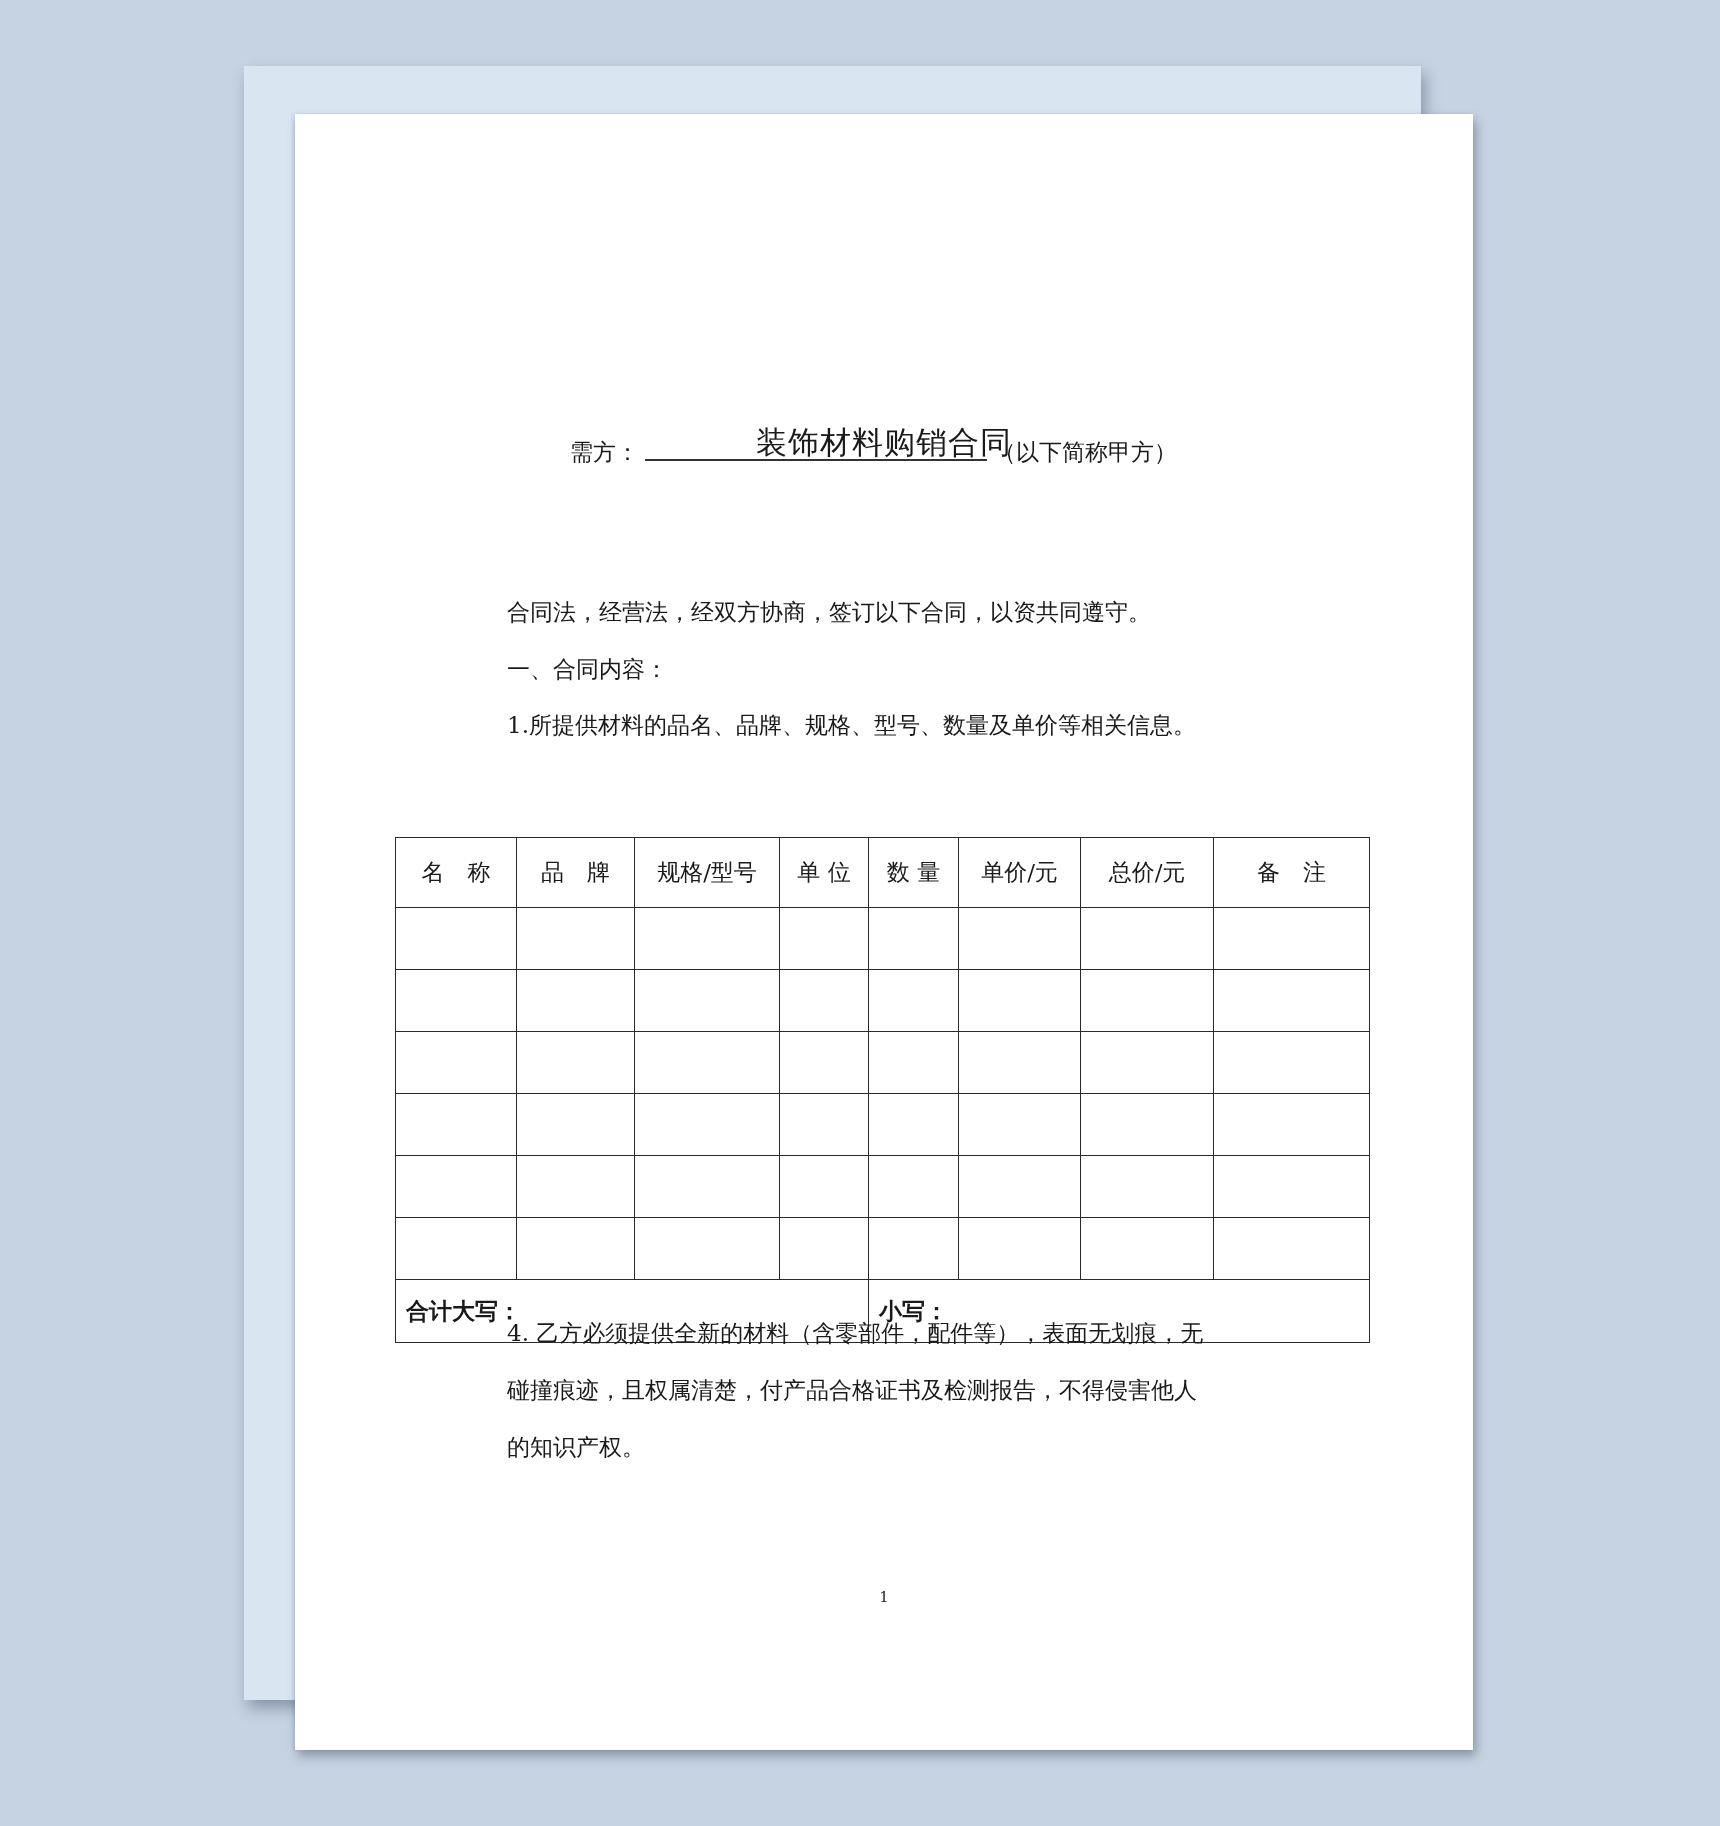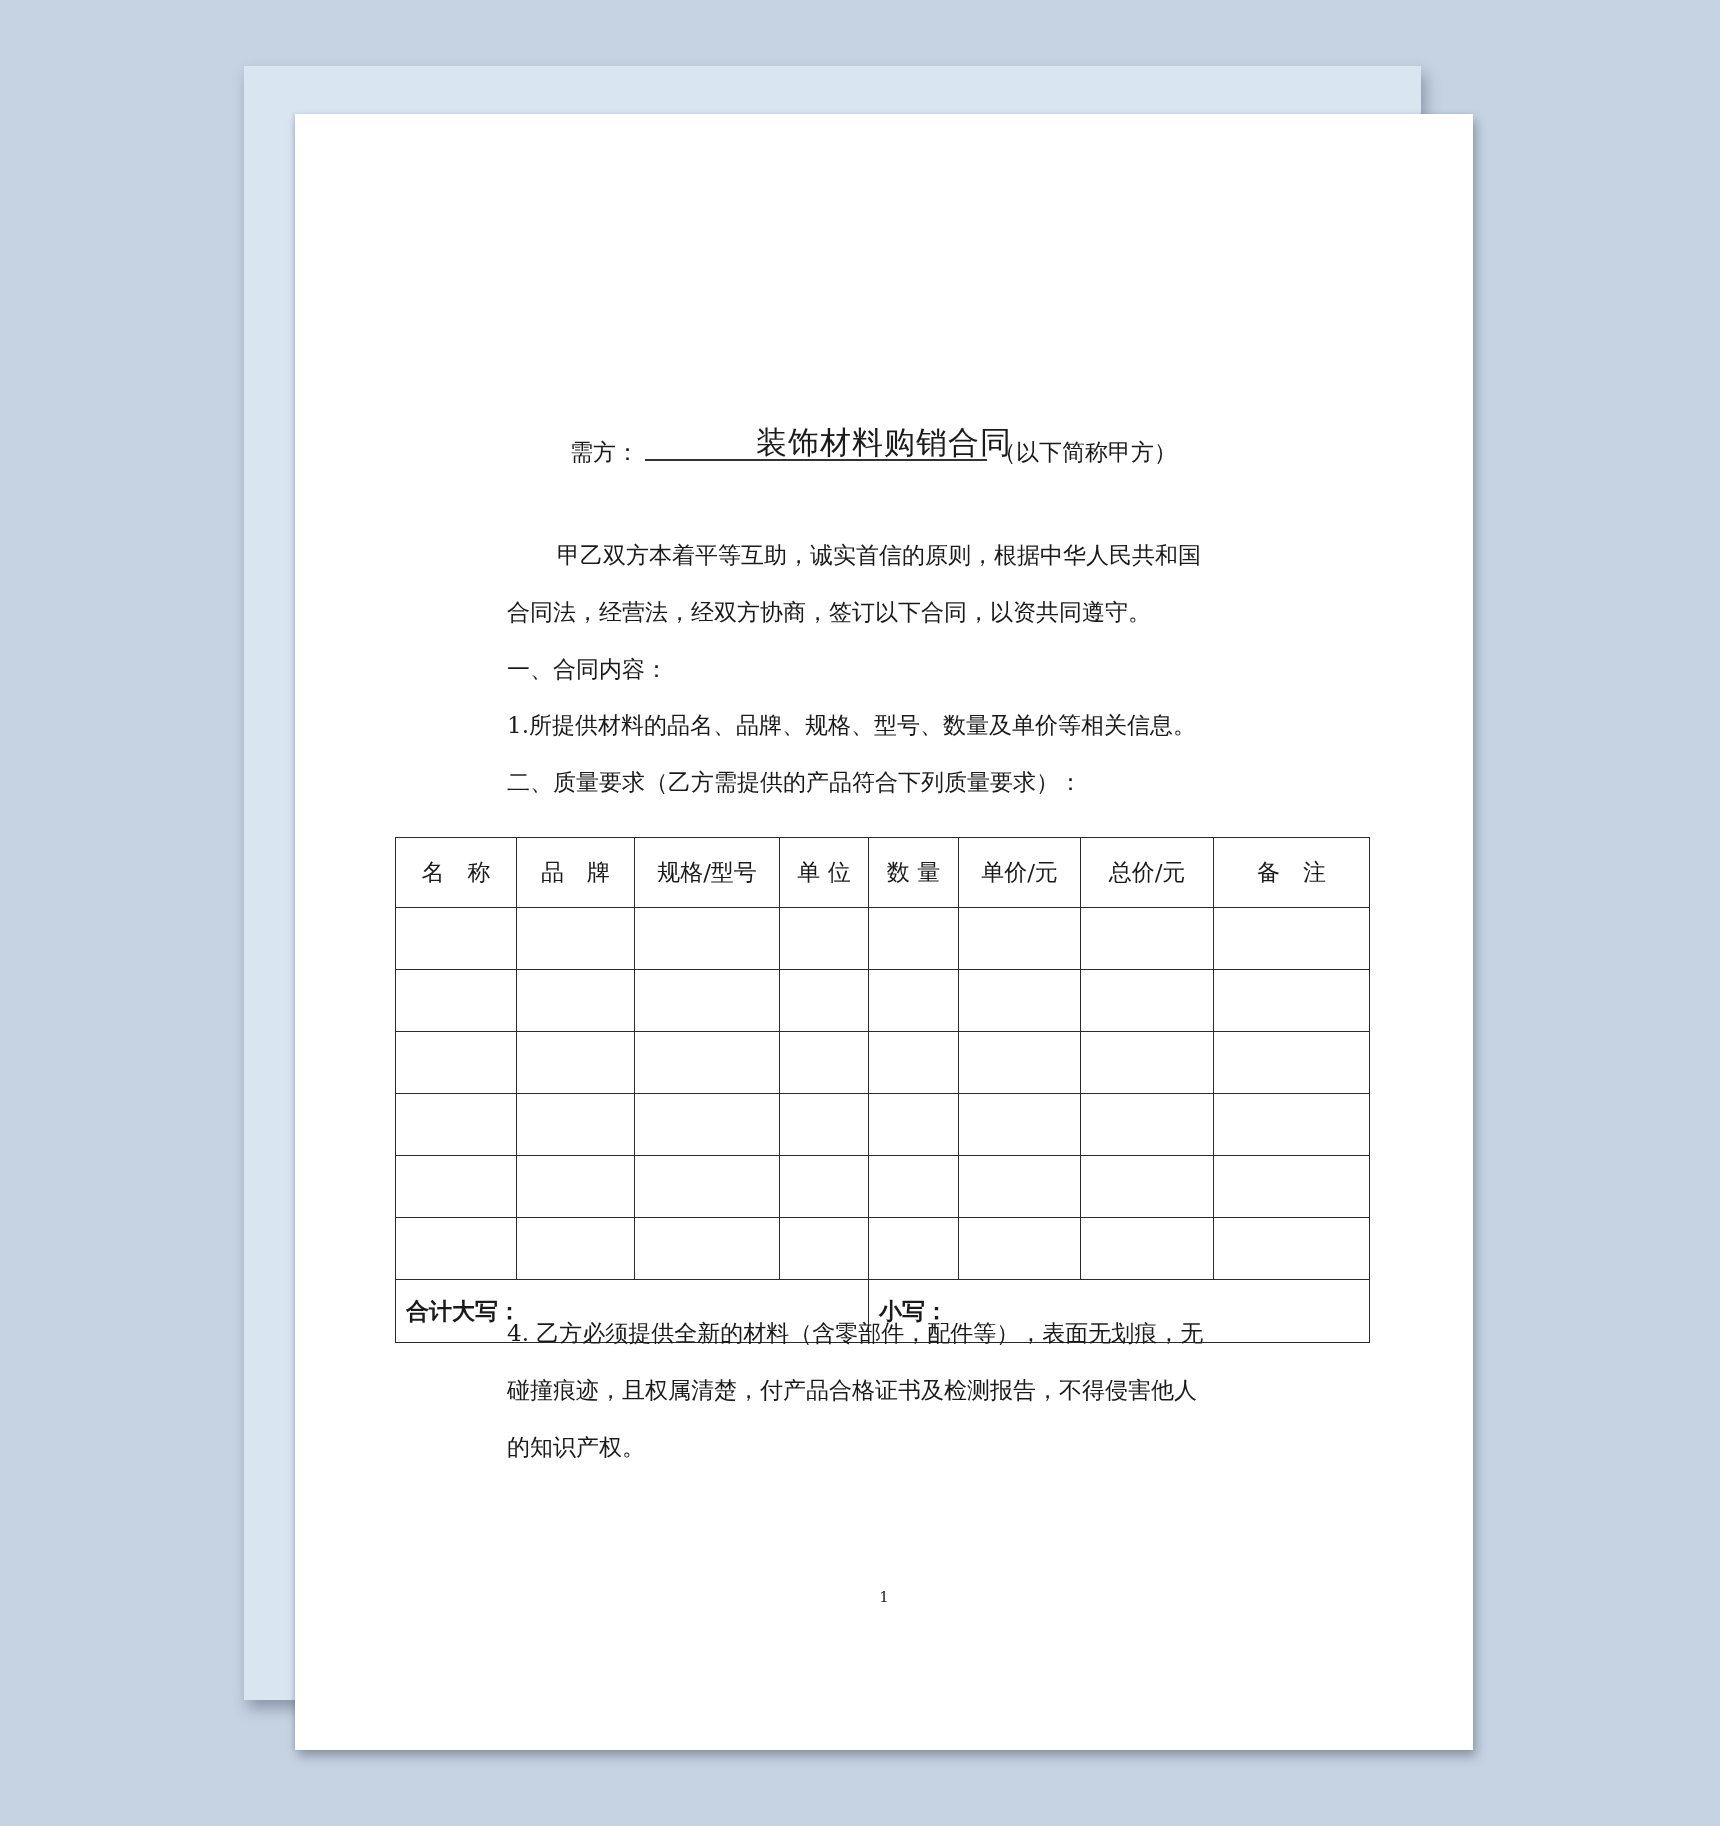--- a/index.html
+++ b/index.html
@@ -59,25 +59,23 @@
 
   <div class="title">装饰材料购销合同</div>
 
   <div class="party" style="top:320px;">
     <span>需方：</span>
     <span class="blank"></span>
     <span>（以下简称甲方）</span>
   </div>
 
 
-  <div class="para indent" style="top:413px;">甲乙双方本着平等互助，诚实首信的原则，根据中华人民共和国</div>
   <div class="para" style="top:470px;">合同法，经营法，经双方协商，签订以下合同，以资共同遵守。</div>
   <div class="para" style="top:527px;">一、合同内容：</div>
   <div class="para" style="top:583px;">1.所提供材料的品名、品牌、规格、型号、数量及单价等相关信息。</div>
-  <div class="para" style="top:640px;">二、质量要求（乙方需提供的产品符合下列质量要求）：</div>
 
   <table class="goods">
     <colgroup>
       <col style="width:121px">
         <col style="width:118px">
         <col style="width:145px">
         <col style="width:89px">
       <col style="width:90px">
         <col style="width:122px">
         <col style="width:133px">

